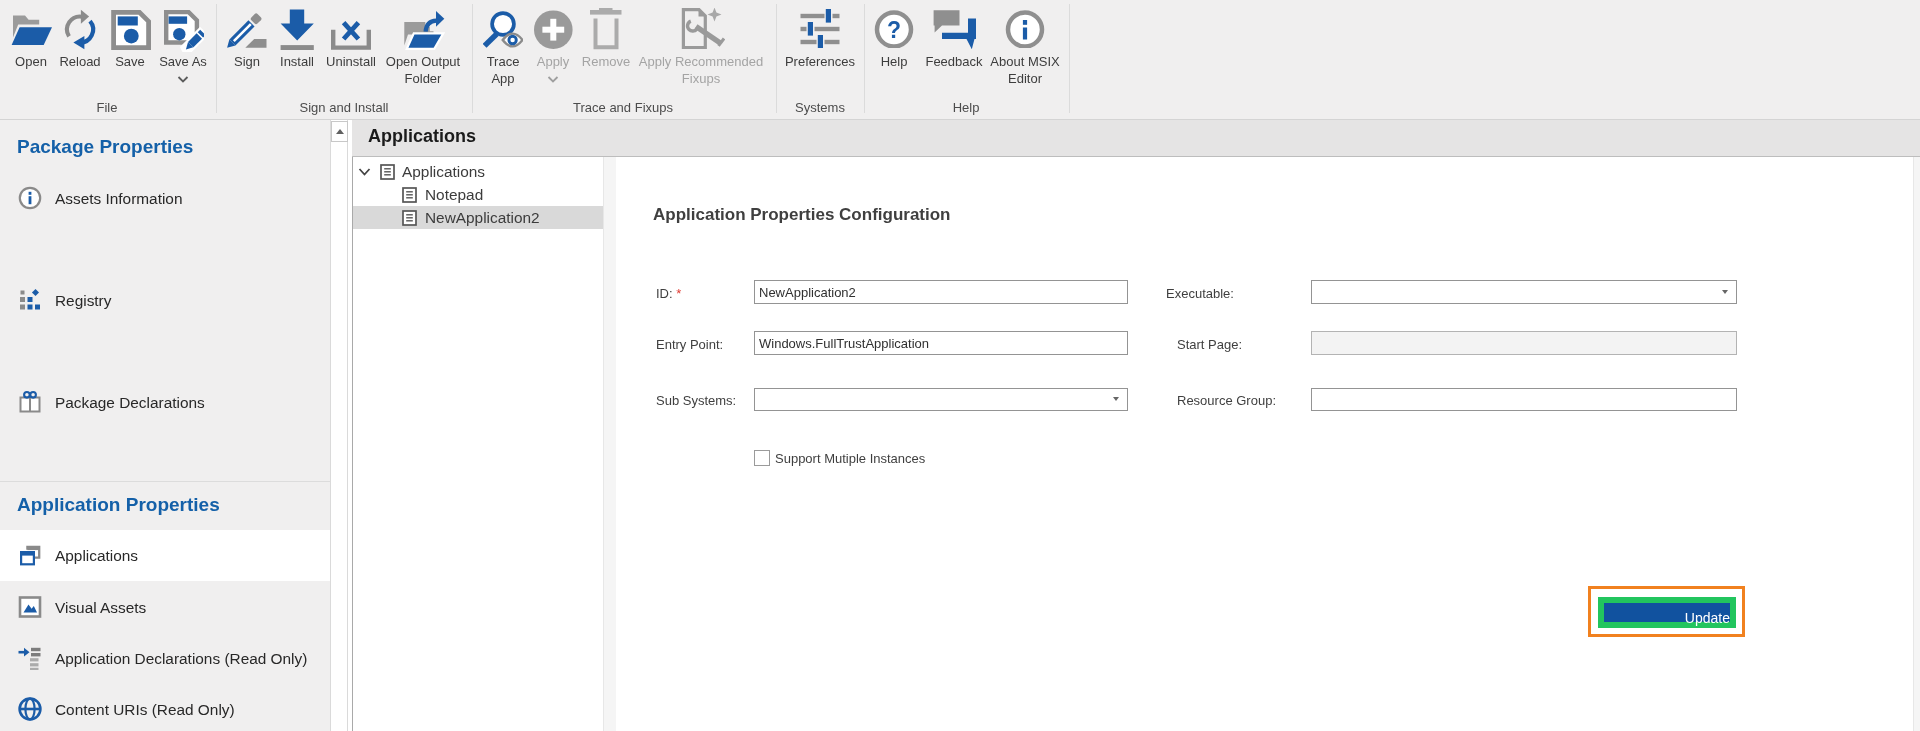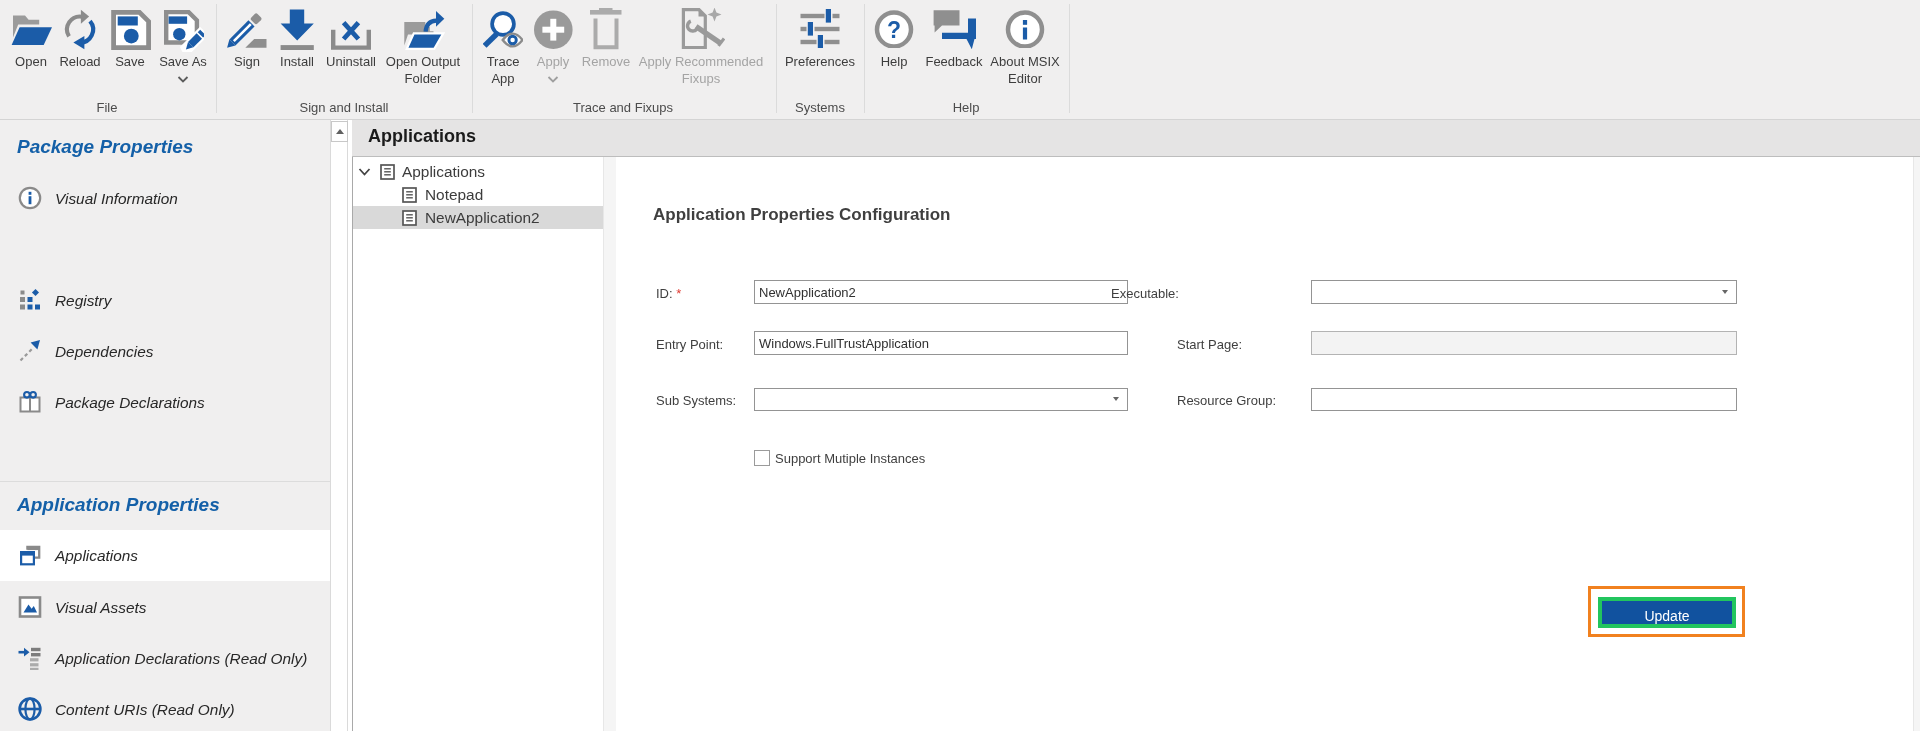--- a/index.html
+++ b/index.html
@@ -8,21 +8,21 @@
   .nw{white-space:nowrap;text-align:center;}
   
   #ribbon{position:absolute;left:0;top:0;width:1920px;height:119px;background:#f0efef;border-bottom:1px solid #d4d4d4;}
   .rsep{position:absolute;top:4px;height:109px;width:1px;background:#dbdbdb;}
   .rlbl{position:absolute;top:53px;font-size:13px;line-height:17px;color:#3d3d3d;text-align:center;white-space:nowrap;transform:translateX(-50%);}
   .rlbl.dis{color:#a4a4a4;}
   .glbl{position:absolute;top:100px;font-size:13px;color:#4c4c4c;text-align:center;white-space:nowrap;transform:translateX(-50%);}
   .ricon{position:absolute;top:8px;width:40px;height:40px;}
   .chev{position:absolute;top:76px;width:12px;height:7px;transform:translateX(-50%);}
   
-  #sidebar{position:absolute;left:0;top:120px;width:330px;height:611px;background:#f0efef;font-style:italic;}
+  #sidebar{position:absolute;left:0;top:120px;width:330px;height:611px;background:#f0efef;}
   .shead{position:absolute;left:17px;font-weight:bold;font-size:19px;color:#1460a8;white-space:nowrap;}
   .srow{position:absolute;left:0;width:330px;height:51px;}
   .srow .sic{position:absolute;left:18px;top:13.5px;width:24px;height:24px;}
   .srow .stx{position:absolute;left:55px;top:0;height:51px;line-height:51px;font-size:15.4px;color:#282828;white-space:nowrap;}
   
   #sbar{position:absolute;left:330px;top:120px;width:18px;height:611px;background:#ffffff;border-left:1px solid #dadada;border-right:1px solid #dadada;box-sizing:border-box;}
   #sbtn{position:absolute;left:330.5px;top:120.5px;width:17px;height:21px;background:#fefefe;border:1px solid #c8c8c8;box-sizing:border-box;}
   
   #mtitle{position:absolute;left:352px;top:120px;width:1568px;height:36px;background:#e5e4e4;border-bottom:1px solid #bdbdbd;}
   #mtitle span{position:absolute;left:16px;top:6px;font-size:18px;font-weight:bold;color:#1b1b1b;}
@@ -180,40 +180,33 @@
 
 <div id="sidebar">
   <div class="shead" style="top:16px">Package Properties</div>
 
   <div class="srow" style="top:52.5px">
     <svg class="sic" viewBox="0 0 24 24">
         <circle cx="12" cy="12" r="10.2" fill="#fff" stroke="#8a8a8a" stroke-width="2.2"></circle>
         <rect x="10.6" y="5.8" width="2.8" height="3" fill="#1b5ca8"></rect>
         <rect x="10.6" y="10.2" width="2.8" height="8" fill="#1b5ca8"></rect>
       </svg>
-    <div class="stx">Visual Information</div>
+    <div class="stx">Assets Information</div>
   </div>
   <div class="srow" style="top:154.5px">
     <svg class="sic" viewBox="0 0 24 24">
       <rect x="2.5" y="2.5" width="4" height="4" fill="#8a8a8a"></rect>
       <rect x="15" y="2" transform="rotate(45 17.5 4.5)" width="5" height="5" fill="#1b5ca8"></rect>
       <rect x="2" y="9" width="5" height="5" fill="#8a8a8a"></rect>
       <rect x="9.5" y="9" width="5" height="5" fill="#1b5ca8"></rect>
       <rect x="2" y="16.5" width="5" height="5" fill="#8a8a8a"></rect>
       <rect x="9.5" y="16.5" width="5" height="5" fill="#1b5ca8"></rect>
       <rect x="17" y="16.5" width="5" height="5" fill="#1b5ca8"></rect>
     </svg>
     <div class="stx">Registry</div>
-  </div>
-  <div class="srow" style="top:205.5px">
-    <svg class="sic" viewBox="0 0 24 24">
-      <path fill="none" stroke="#9a9a9a" stroke-width="2.2" stroke-dasharray="3.4 2.8" d="M2.5 21.5 L15.5 8.5"></path>
-      <path fill="#1b5ca8" d="M22 1 L12.6 3.6 L19.4 10.4 z"></path>
-    </svg>
-    <div class="stx">Dependencies</div>
   </div>
   <div class="srow" style="top:256.5px">
     <svg class="sic" viewBox="0 0 24 24">
       <rect x="2.5" y="7.5" width="19" height="14" fill="#fff" stroke="#8a8a8a" stroke-width="2"></rect>
       <line x1="12" y1="7.5" x2="12" y2="21.5" stroke="#8a8a8a" stroke-width="2"></line>
       <circle cx="8.9" cy="4.8" r="2.8" fill="none" stroke="#1b5ca8" stroke-width="2.1"></circle>
       <circle cx="15.1" cy="4.8" r="2.8" fill="none" stroke="#1b5ca8" stroke-width="2.1"></circle>
     </svg>
     <div class="stx">Package Declarations</div>
   </div>
@@ -297,32 +290,32 @@
   <line x1="4.2" y1="4.8" x2="10.8" y2="4.8" stroke="#565656" stroke-width="1.4"></line>
   <line x1="4.2" y1="7.8" x2="10.8" y2="7.8" stroke="#565656" stroke-width="1.4"></line>
   <line x1="4.2" y1="10.8" x2="10.8" y2="10.8" stroke="#565656" stroke-width="1.4"></line>
 </svg>
 <div class="trow" style="left:425px;top:207px;height:22px;line-height:22px">NewApplication2</div>
 
 <div class="abs nw" style="left:653px;top:205px;font-size:17px;font-weight:bold;color:#3f3f3f">Application Properties Configuration</div>
 
 <div class="flbl" style="left:656px;top:286px">ID: <span style="color:#e03b32">*</span></div>
 <div class="inp" style="left:754px;top:280px;width:374px;height:24px">NewApplication2</div>
-<div class="flbl" style="left:1111px;top:286px">Executable:</div>
+<div class="flbl" style="left:1166px;top:286px">Executable:</div>
 <div class="inp" style="left:1311px;top:280px;width:426px;height:24px"></div>
 <div class="carr" style="left:1721.6px;top:290.3px"></div>
 
 <div class="flbl" style="left:656px;top:337px">Entry Point:</div>
 <div class="inp" style="left:754px;top:331px;width:374px;height:24px">Windows.FullTrustApplication</div>
 <div class="flbl" style="left:1177px;top:337px">Start Page:</div>
 <div class="inp dis" style="left:1311px;top:331px;width:426px;height:24px"></div>
 
 <div class="flbl" style="left:656px;top:393px">Sub Systems:</div>
 <div class="inp" style="left:754px;top:388px;width:374px;height:23px"></div>
 <div class="carr" style="left:1112.8px;top:397.3px"></div>
 <div class="flbl" style="left:1177px;top:393px">Resource Group:</div>
 <div class="inp" style="left:1311px;top:388px;width:426px;height:23px"></div>
 
 <div class="abs" style="left:754px;top:450px;width:16px;height:16px;background:#fff;border:1.5px solid #9b9b9b;box-sizing:border-box"></div>
 <div class="flbl" style="left:775px;top:451px">Support Mutiple Instances</div>
 
 <div class="abs" style="left:1588px;top:586px;width:157px;height:51px;border:3.5px solid #f1811f;background:#ffffff;box-sizing:border-box"></div>
-<div class="abs" style="left:1598px;top:597px;width:138px;height:31px;background:#11529f;border:4px solid #22c55e;box-sizing:border-box;color:#fff;font-size:14px;text-align:center;line-height:31px">Update</div>
+<div class="abs" style="left:1598px;top:597px;width:138px;height:31px;background:#11529f;border:6px solid #22c55e;box-sizing:border-box;color:#fff;font-size:14px;text-align:right;line-height:31px">Update</div>
 
 </body></html>

